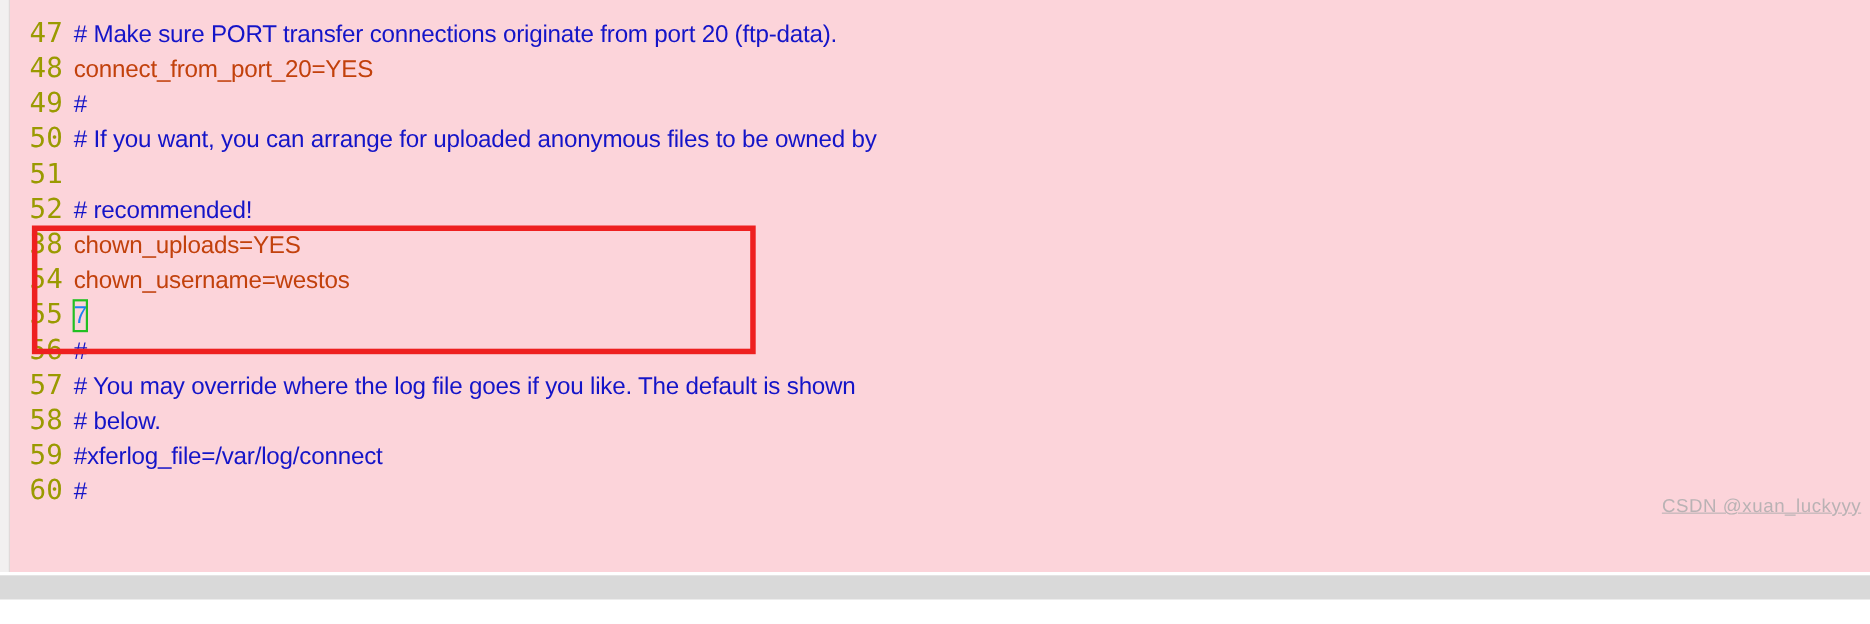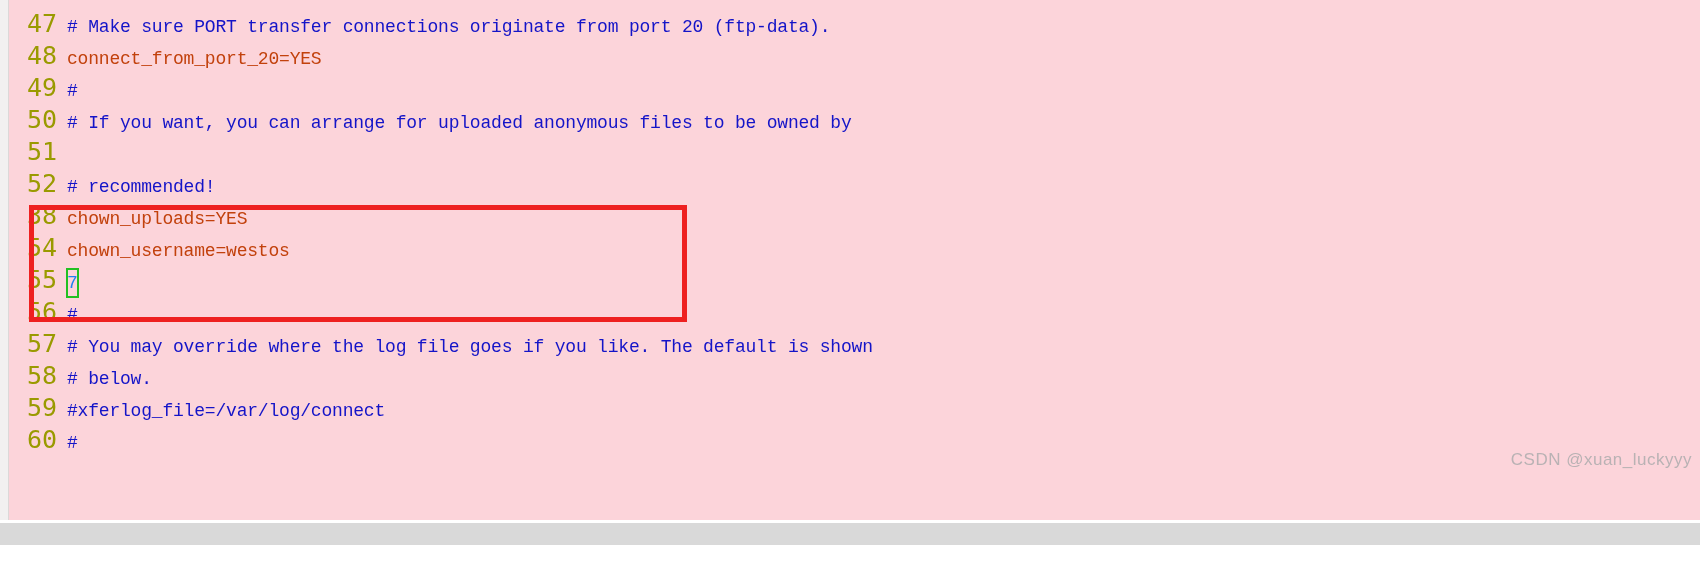--- a/index.html
+++ b/index.html
@@ -61,43 +61,43 @@
     height: 22px;
     background: #d9d9d9;
   }
 
   
   .code-area {
     position: absolute;
     left: 0;
     top: 0;
     width: 1691px;
-    padding-top: 8px;
+    padding-top: 14px;
   }
   .line {
     display: flex;
     align-items: baseline;
     height: 32px;
     line-height: 32px;
     white-space: pre;
   }
   .lineno {
     width: 58px;
     min-width: 58px;
     text-align: right;
     padding-right: 10px;
     box-sizing: border-box;
     color: #9a9a00;
     font-size: 25px;
     font-family: "DejaVu Sans Mono", "Liberation Mono", monospace;
     letter-spacing: 0px;
   }
   .content {
-    font-size: 18px;
-    font-family: Liberation Mono, monospace;
+    font-size: 22px;
+    font-family: Liberation Sans, sans-serif;
     letter-spacing: -0.2px;
     white-space: pre;
   }
   .c-comment { color: #1414c8; }
   .c-setting { color: #c2410c; }
 
   
   .cursor-char {
     display: inline-block;
     outline: 2px solid #22c022;
@@ -122,20 +122,21 @@
   
   .watermark {
     position: absolute;
     right: 8px;
     bottom: 50px;
     font-family: "Liberation Sans", sans-serif;
     font-size: 17px;
     color: #b9b2b4;
     letter-spacing: 0.5px;
     white-space: nowrap;
+    text-decoration: underline;
   }
 </style>
 </head>
 <body>
 
 <div id="screen">
 
   <div class="left-rail"></div>
 
   <div class="editor">

